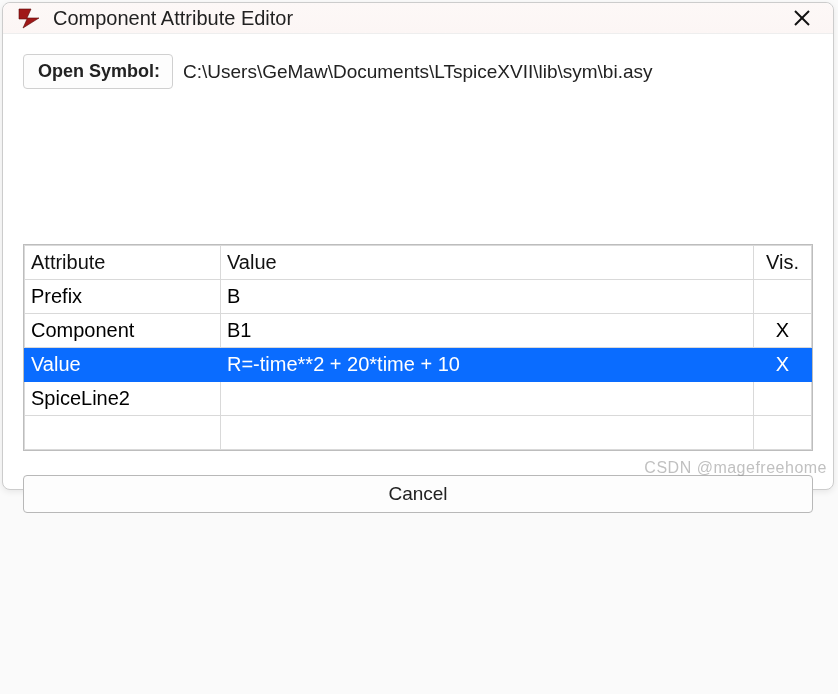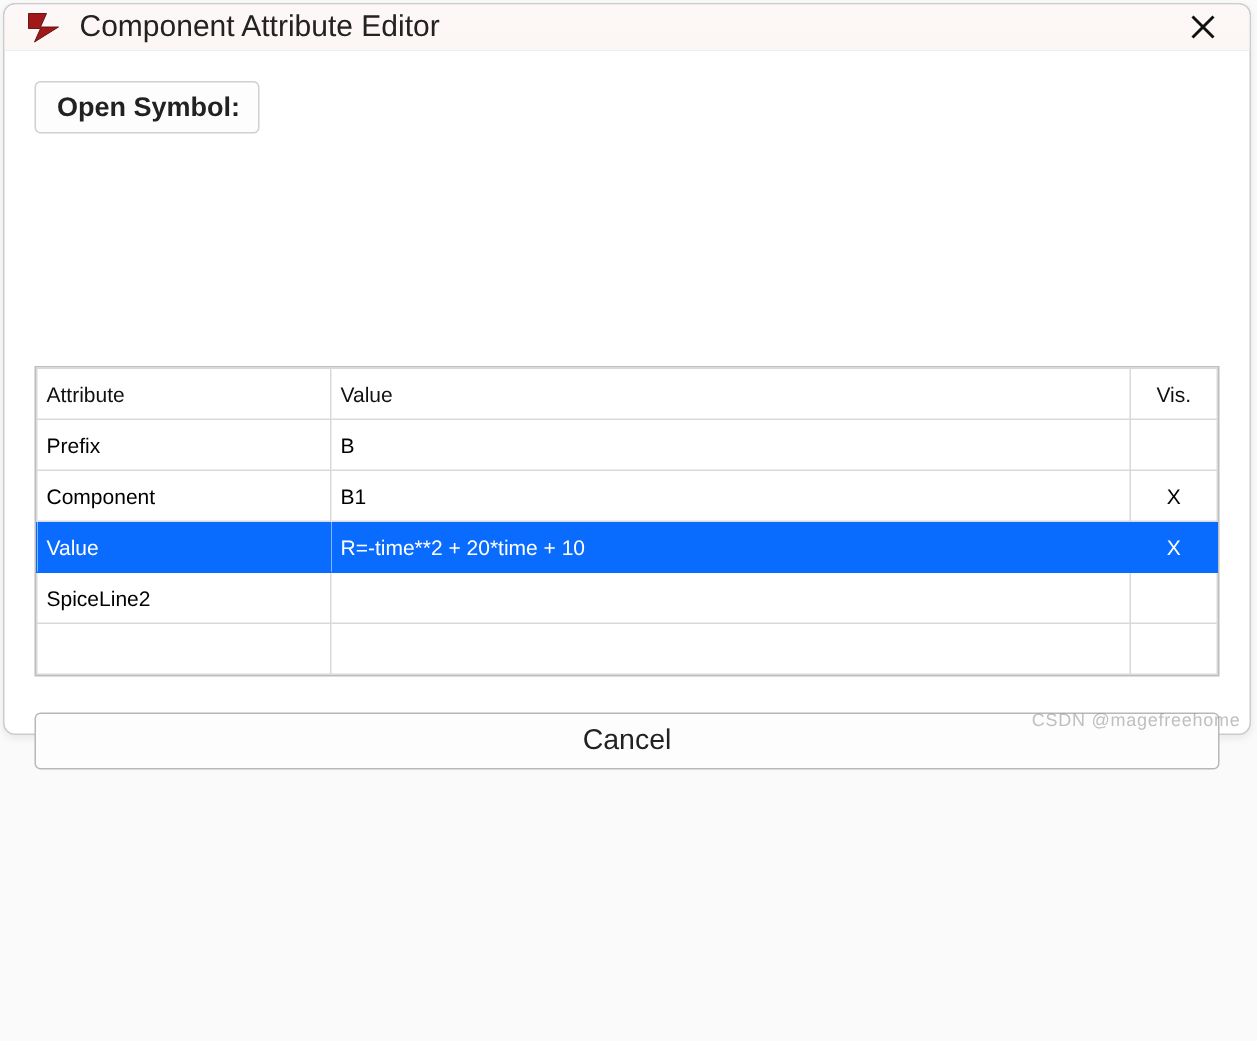--- a/index.html
+++ b/index.html
@@ -97,21 +97,21 @@
       width: 100%;
     }
     table {
       width: 100%;
       border-collapse: collapse;
       table-layout: fixed;
     }
     th, td {
       border: 1px solid #d9d9d9;
       padding: 4px 6px;
-      font-size: 14px;
+      font-size: 20px;
       text-align: left;
       font-weight: normal;
       height: 34px;
       overflow: hidden;
       white-space: nowrap;
     }
     th {
       background: #fff;
       color: #111;
     }
@@ -147,22 +147,22 @@
       color: #222;
     }
     .btn.primary {
       border: 2px solid #1a5fb8;
       outline: 1px dotted #666;
       outline-offset: -5px;
     }
     .watermark {
       position: absolute;
       right: 6px;
-      bottom: 2px;
-      font-size: 12px;
+      bottom: 12px;
+      font-size: 16px;
       color: rgba(140,140,140,0.55);
       letter-spacing: 0.5px;
       pointer-events: none;
     }
   </style>
 </head>
 <body>
 
 <div class="dialog">
 
@@ -178,20 +178,21 @@
         <line x1="2" y1="2" x2="16" y2="16" stroke="#111" stroke-width="2"></line>
         <line x1="16" y1="2" x2="2" y2="16" stroke="#111" stroke-width="2"></line>
       </svg>
     </span>
   </div>
 
   <div class="content">
 
     <div class="open-row">
       <button class="open-btn">Open Symbol:</button>
+      <span class="path-text">C:\Users\GeMaw\Documents\LTspiceXVII\lib\sym\bi.asy</span>
     </div>
 
     <div class="spacer-top"></div>
 
     <div class="table-wrap">
       <table>
         <colgroup>
           <col class="attr-col">
           <col class="val-col">
           <col class="vis-col">

